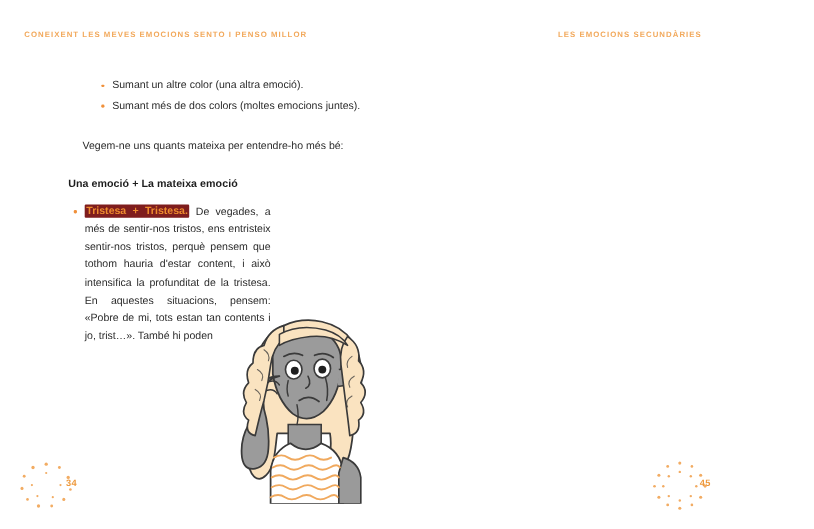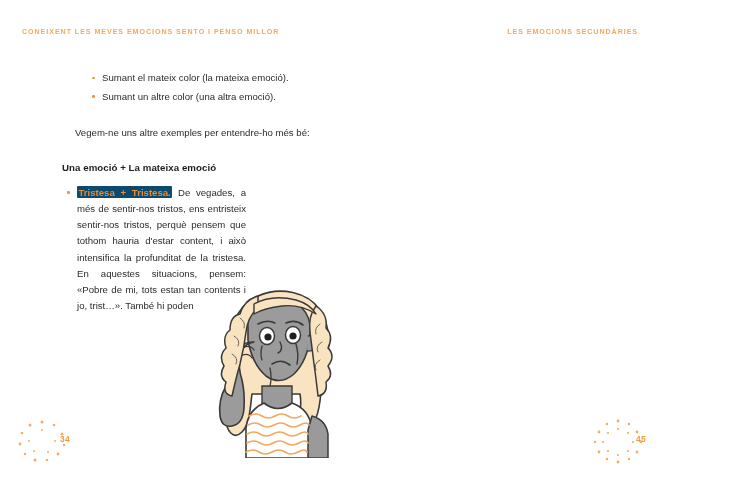--- a/index.html
+++ b/index.html
@@ -111,21 +111,21 @@
     content: "";
     position: absolute;
     left: 5px;
     top: 6.5px;
     width: 2.6px;
     height: 2.6px;
     border-radius: 50%;
     background: #F0903A;
   }
   .hl {
-    background: #0c4a6e;
+    background: #7f1d1d;
     color: #EE8B2E;
     font-weight: 700;
     padding: 0.5px 1.5px;
     border-radius: 1px;
   }
 
   
   .wrapbox {
     float: right;
     width: 98px;
@@ -171,27 +171,27 @@
   <div class="page page-left">
 
     <div class="runhead runhead-left">CONEIXENT LES MEVES EMOCIONS SENTO I PENSO MILLOR</div>
 
     <div class="col col-left">
 
 
       <div class="gap-md"></div>
 
       <ul class="bullets">
-        <li>Sumant el mateix color (la mateixa emoció).</li>
         <li>Sumant un altre color (una altra emoció).</li>
+        <li>Sumant més de dos colors (moltes emocions juntes).</li>
       </ul>
 
       <div class="gap-lg"></div>
 
-      <p class="indent">Vegem-ne uns altre exemples per entendre-ho més bé:</p>
+      <p class="indent">Vegem-ne uns quants mateixa per entendre-ho més bé:</p>
 
       <div class="gap-lg"></div>
 
       <p class="subhead">Una emoció + La mateixa emoció</p>
 
       <div class="gap-sm"></div>
 
       <p class="emo-item">
         <span class="wrapbox"></span>
         <span class="hl">Tristesa + Tristesa.</span><span> De vegades, a més de sentir-nos tristos, ens entristeix sentir-nos tristos, perquè pensem que tothom hauria d'estar content, i això intensifica la profunditat de la tristesa. En aquestes situacions, pensem: «Pobre de mi, tots estan tan contents i jo, trist…». També hi poden</span>

